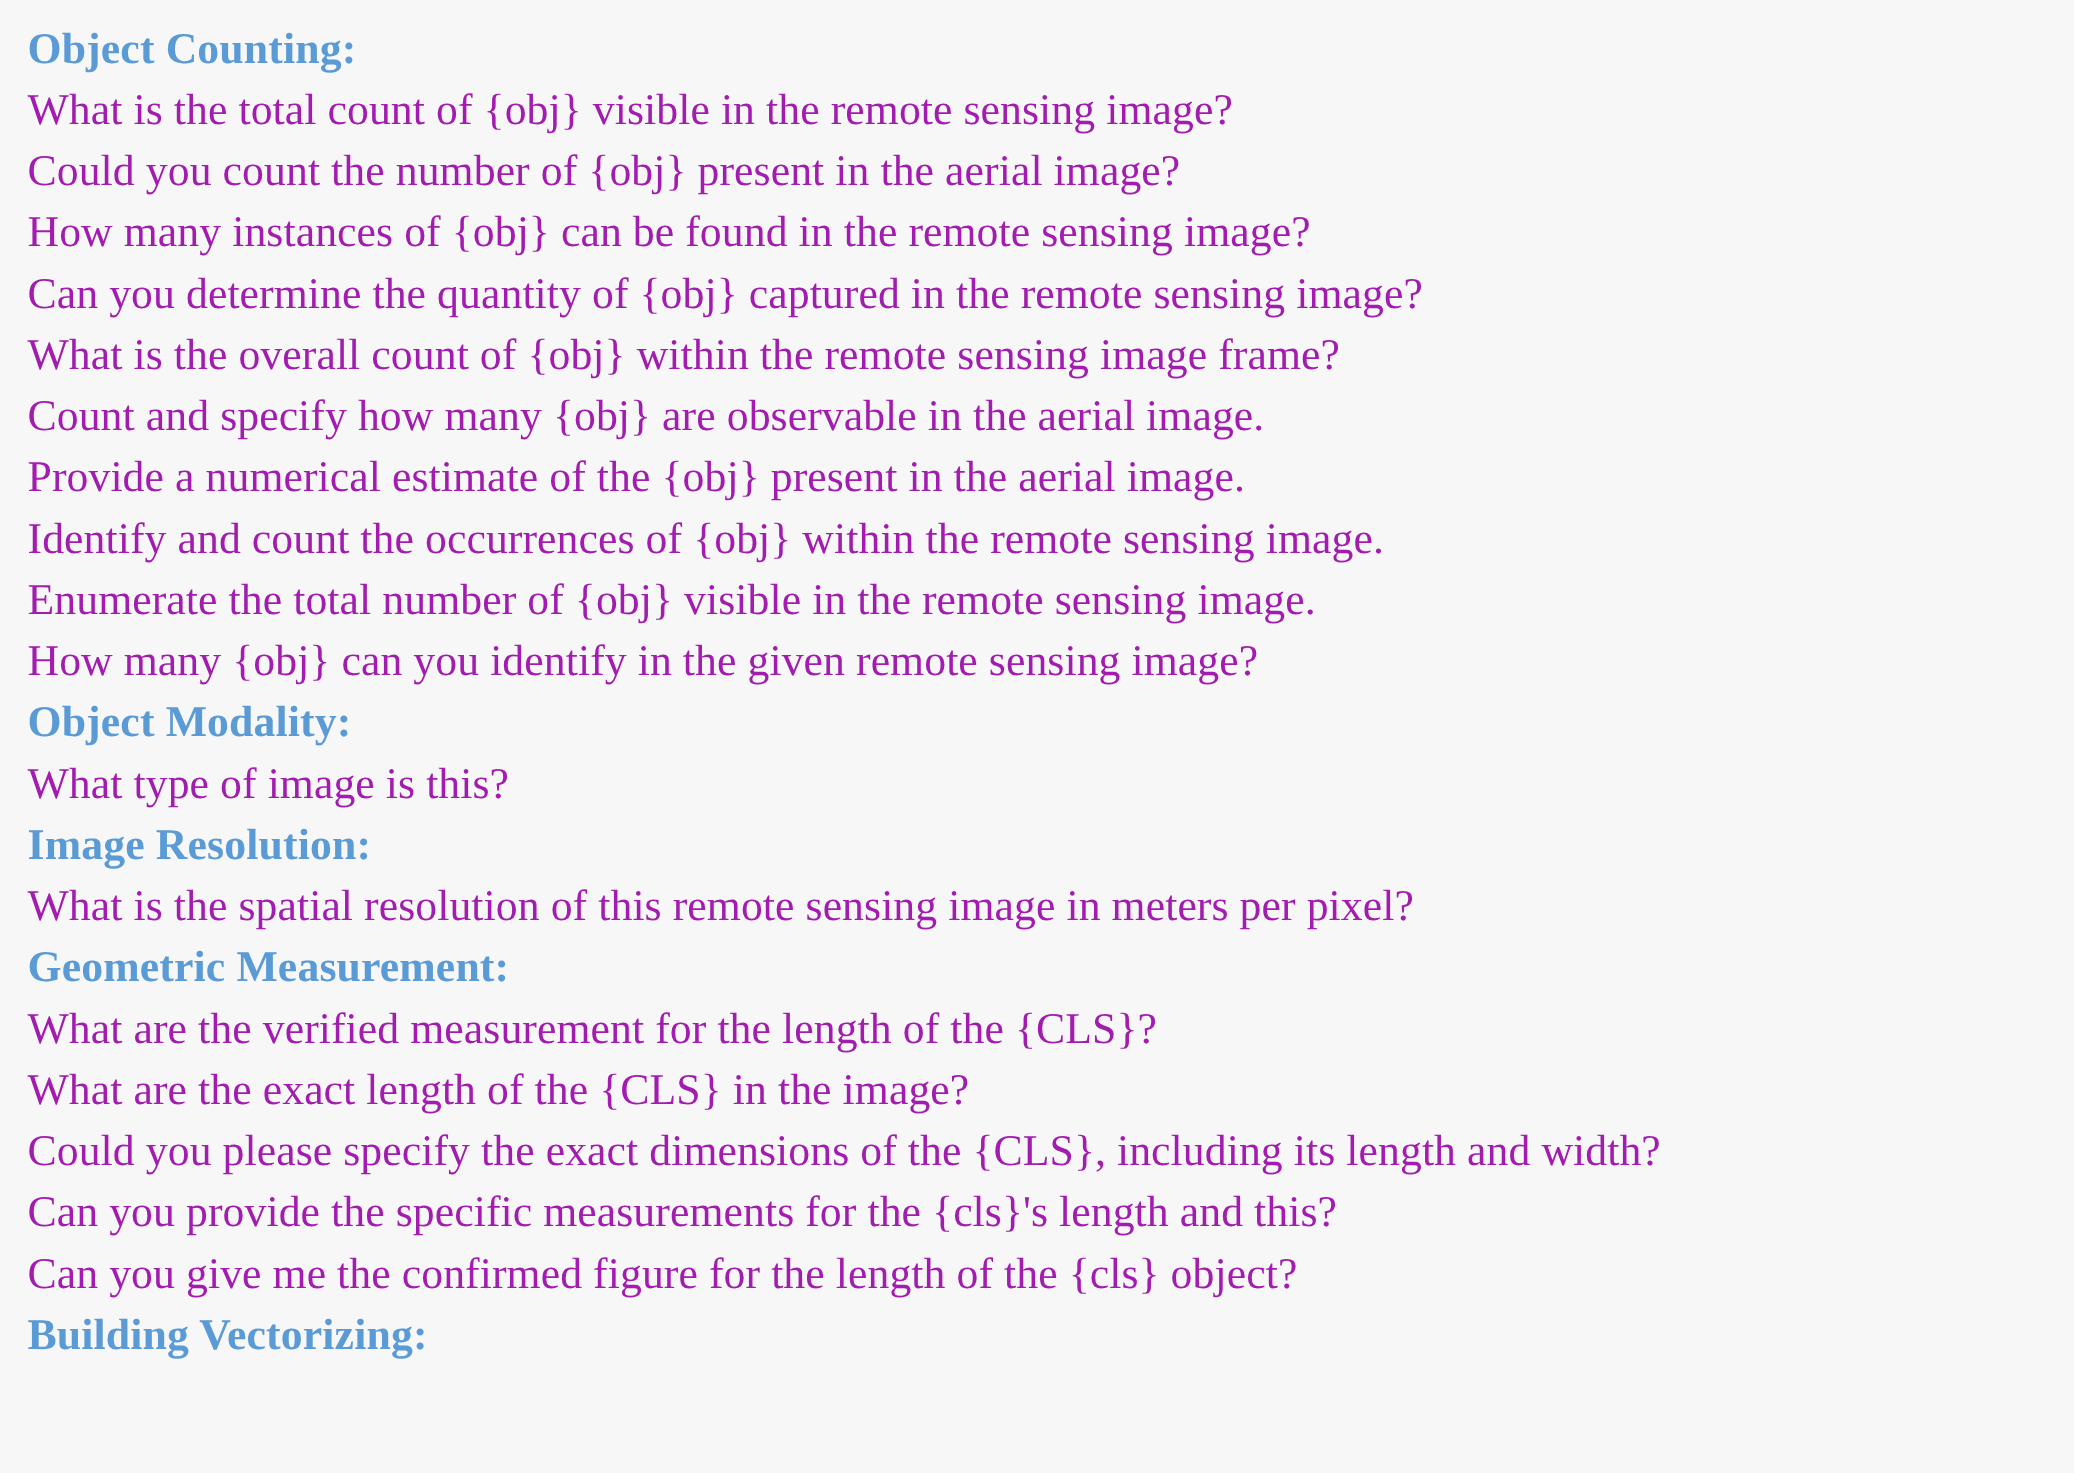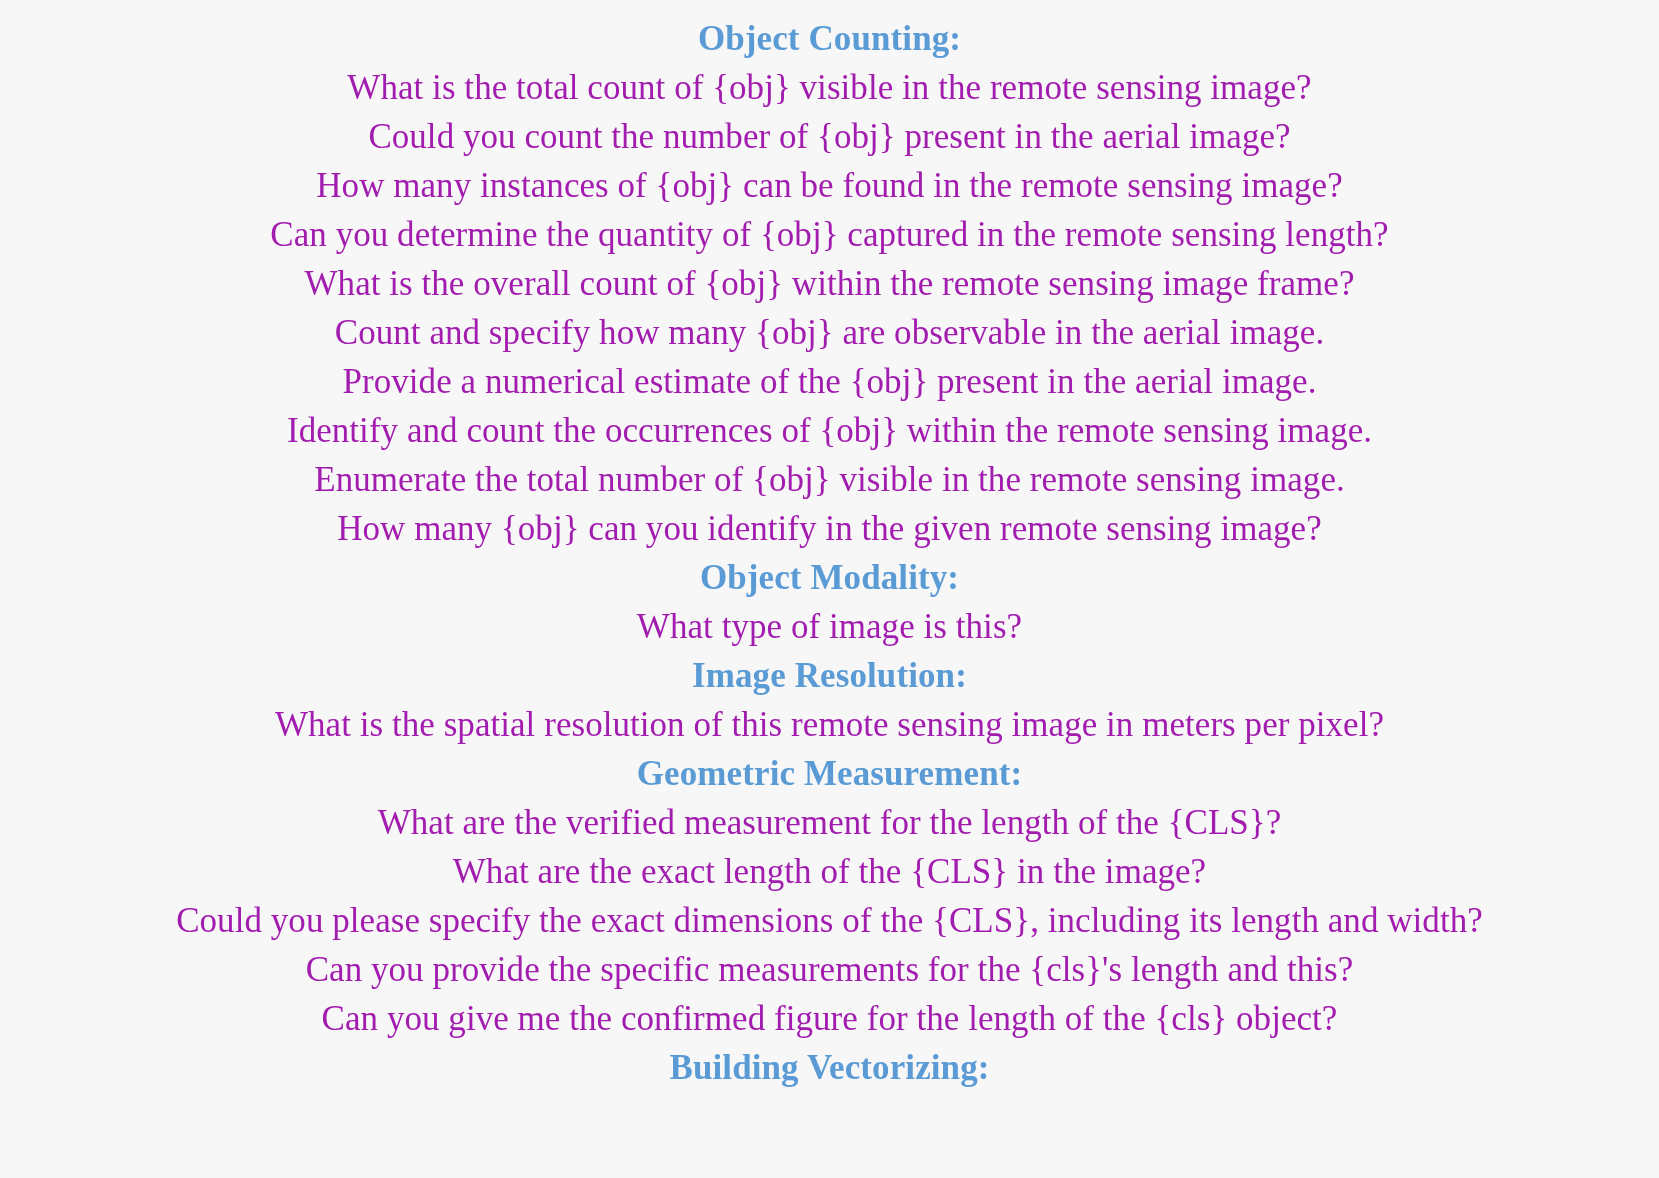--- a/index.html
+++ b/index.html
@@ -13,21 +13,20 @@
     font-family: "Liberation Serif", "DejaVu Serif", serif;
     color: #141414;
     overflow: hidden;
   }
   .page {
     box-sizing: border-box;
     width: 1659px;
     height: 1020px;
     padding: 14px 22px 0 22px;
     background: #f7f7f7;
-    text-align: center;
   }
   .section {
     margin: 0;
   }
   .section-heading {
     font-weight: bold;
     color: #5b9bd5;
     font-size: 35px;
     line-height: 49px;
     letter-spacing: 0.1px;
@@ -44,21 +43,21 @@
 </head>
 <body>
 
 <div class="page">
 
   <div class="section">
     <div class="section-heading">Object Counting:</div>
     <div class="line">What is the total count of {obj} visible in the remote sensing image?</div>
     <div class="line">Could you count the number of {obj} present in the aerial image?</div>
     <div class="line">How many instances of {obj} can be found in the remote sensing image?</div>
-    <div class="line">Can you determine the quantity of {obj} captured in the remote sensing length?</div>
+    <div class="line">Can you determine the quantity of {obj} captured in the remote sensing image?</div>
     <div class="line">What is the overall count of {obj} within the remote sensing image frame?</div>
     <div class="line">Count and specify how many {obj} are observable in the aerial image.</div>
     <div class="line">Provide a numerical estimate of the {obj} present in the aerial image.</div>
     <div class="line">Identify and count the occurrences of {obj} within the remote sensing image.</div>
     <div class="line">Enumerate the total number of {obj} visible in the remote sensing image.</div>
     <div class="line">How many {obj} can you identify in the given remote sensing image?</div>
   </div>
 
   <div class="section">
     <div class="section-heading">Object Modality:</div>

